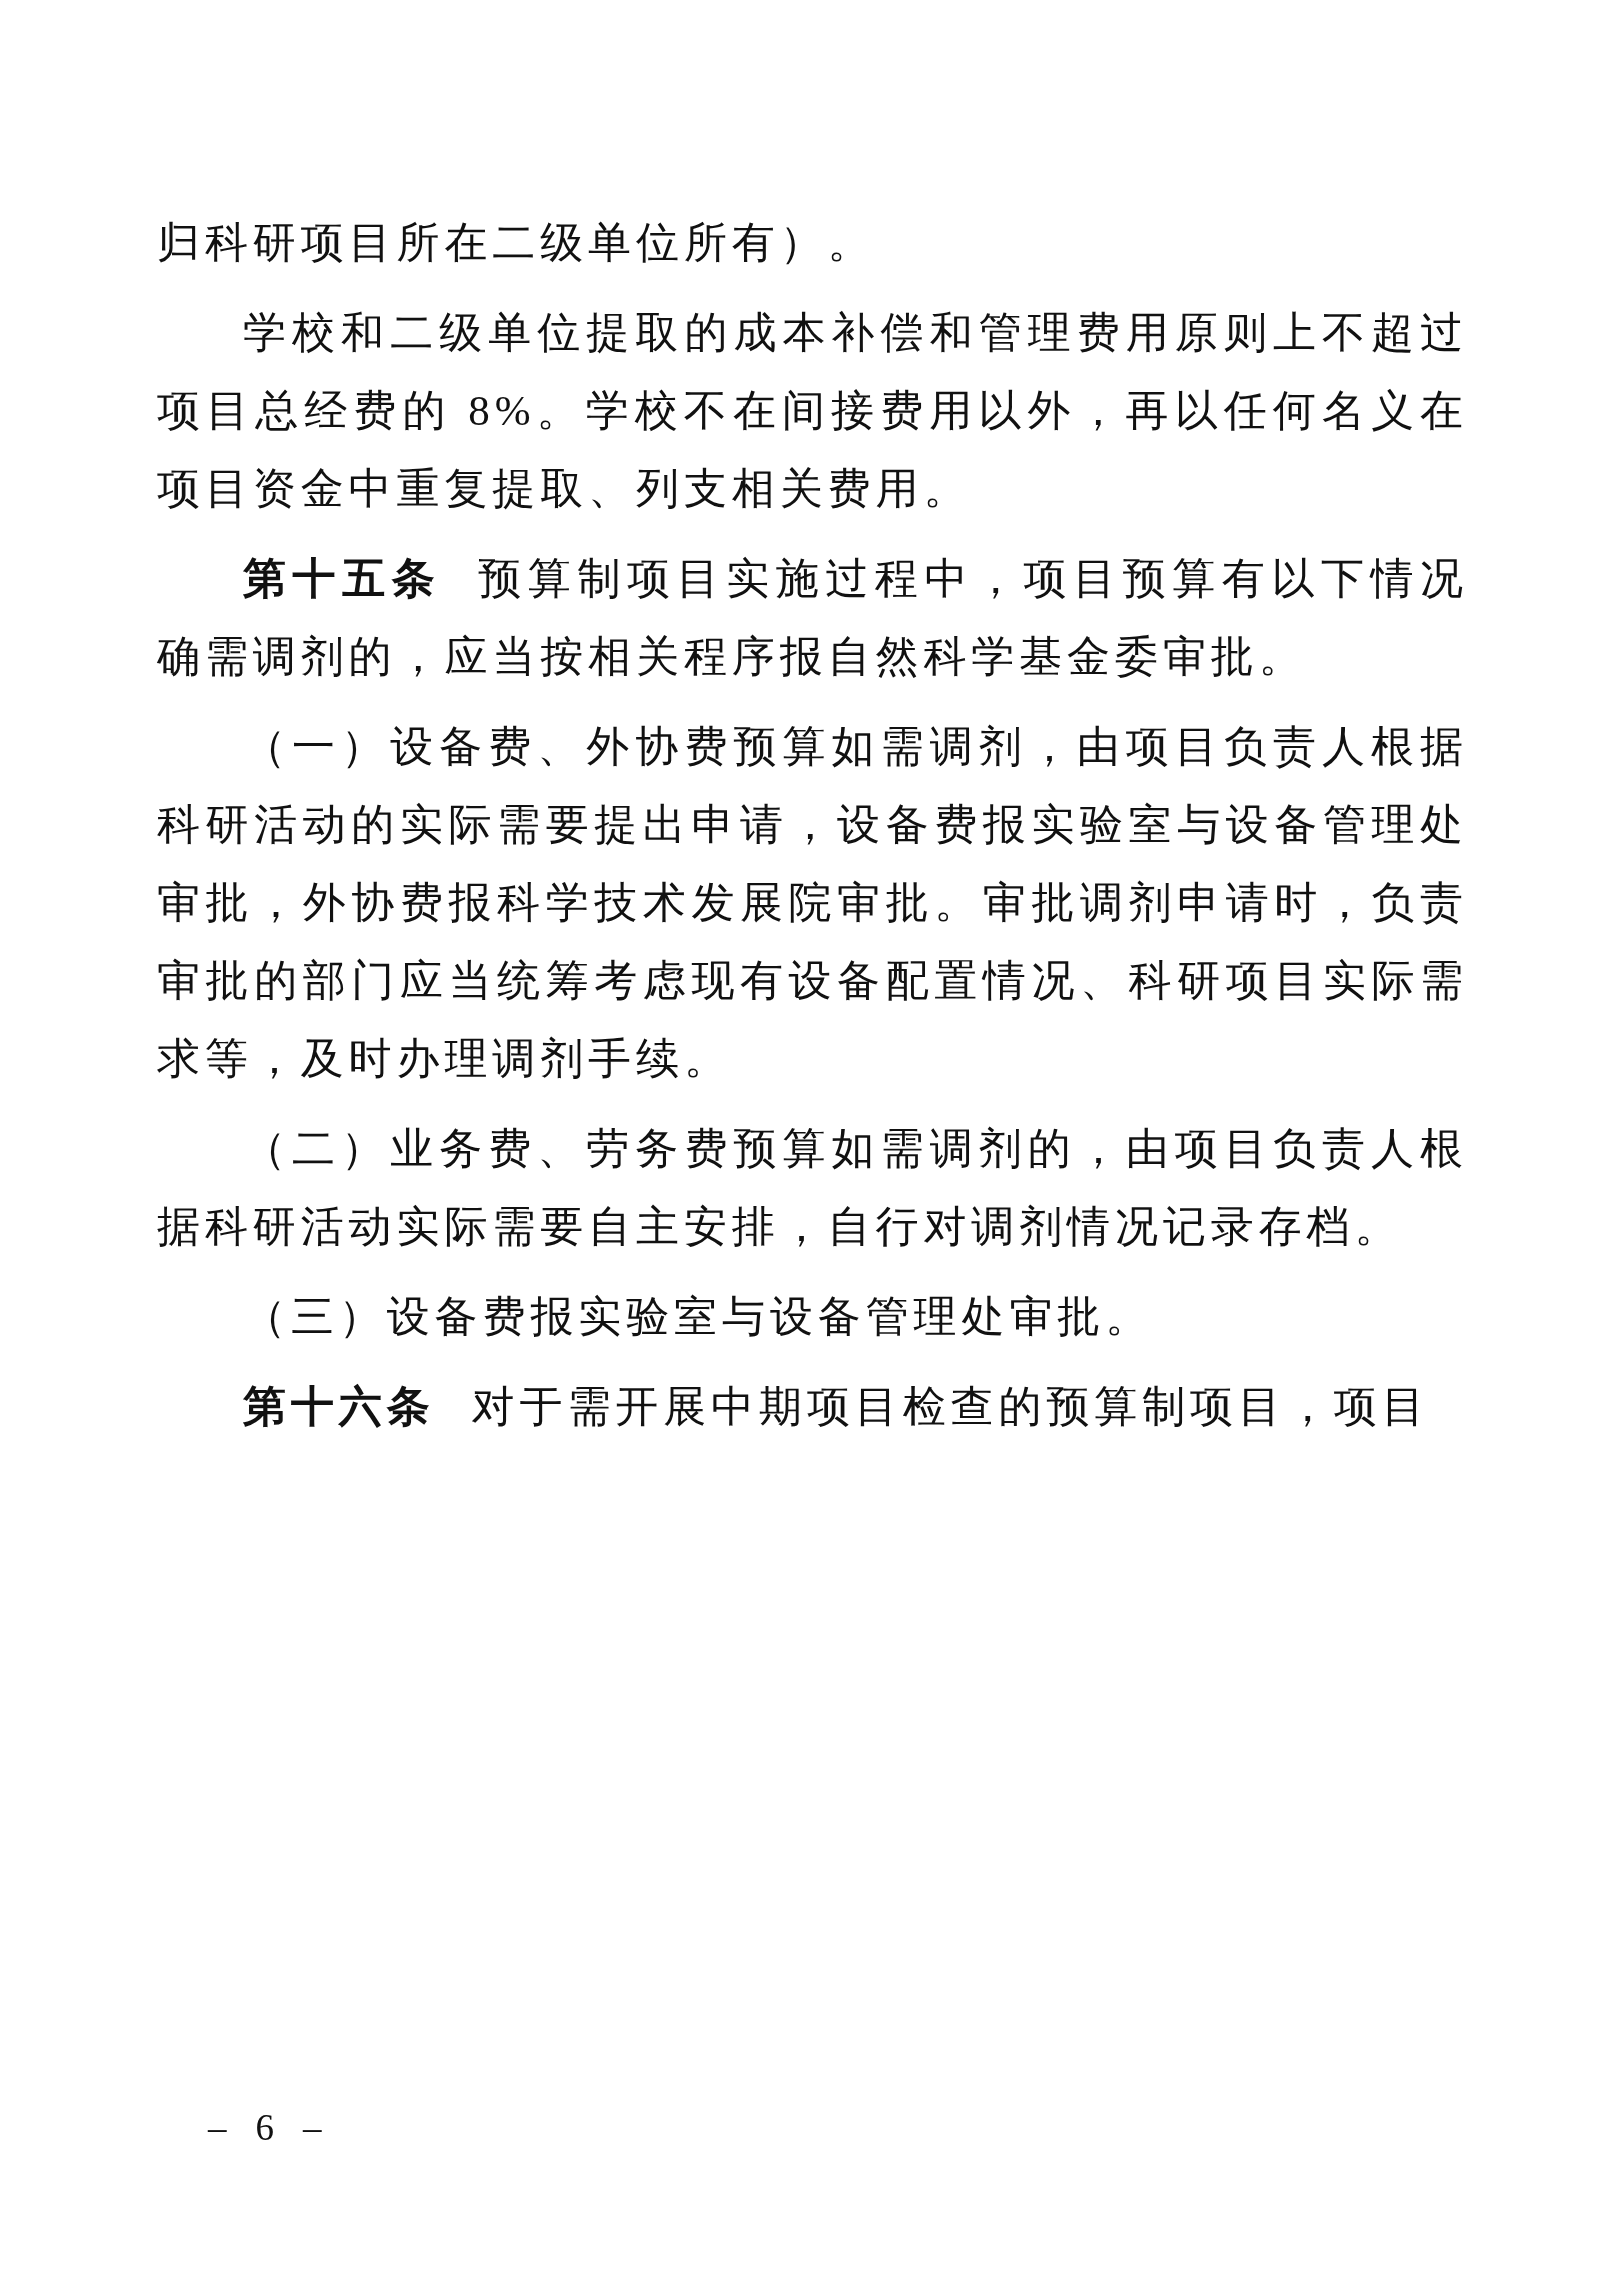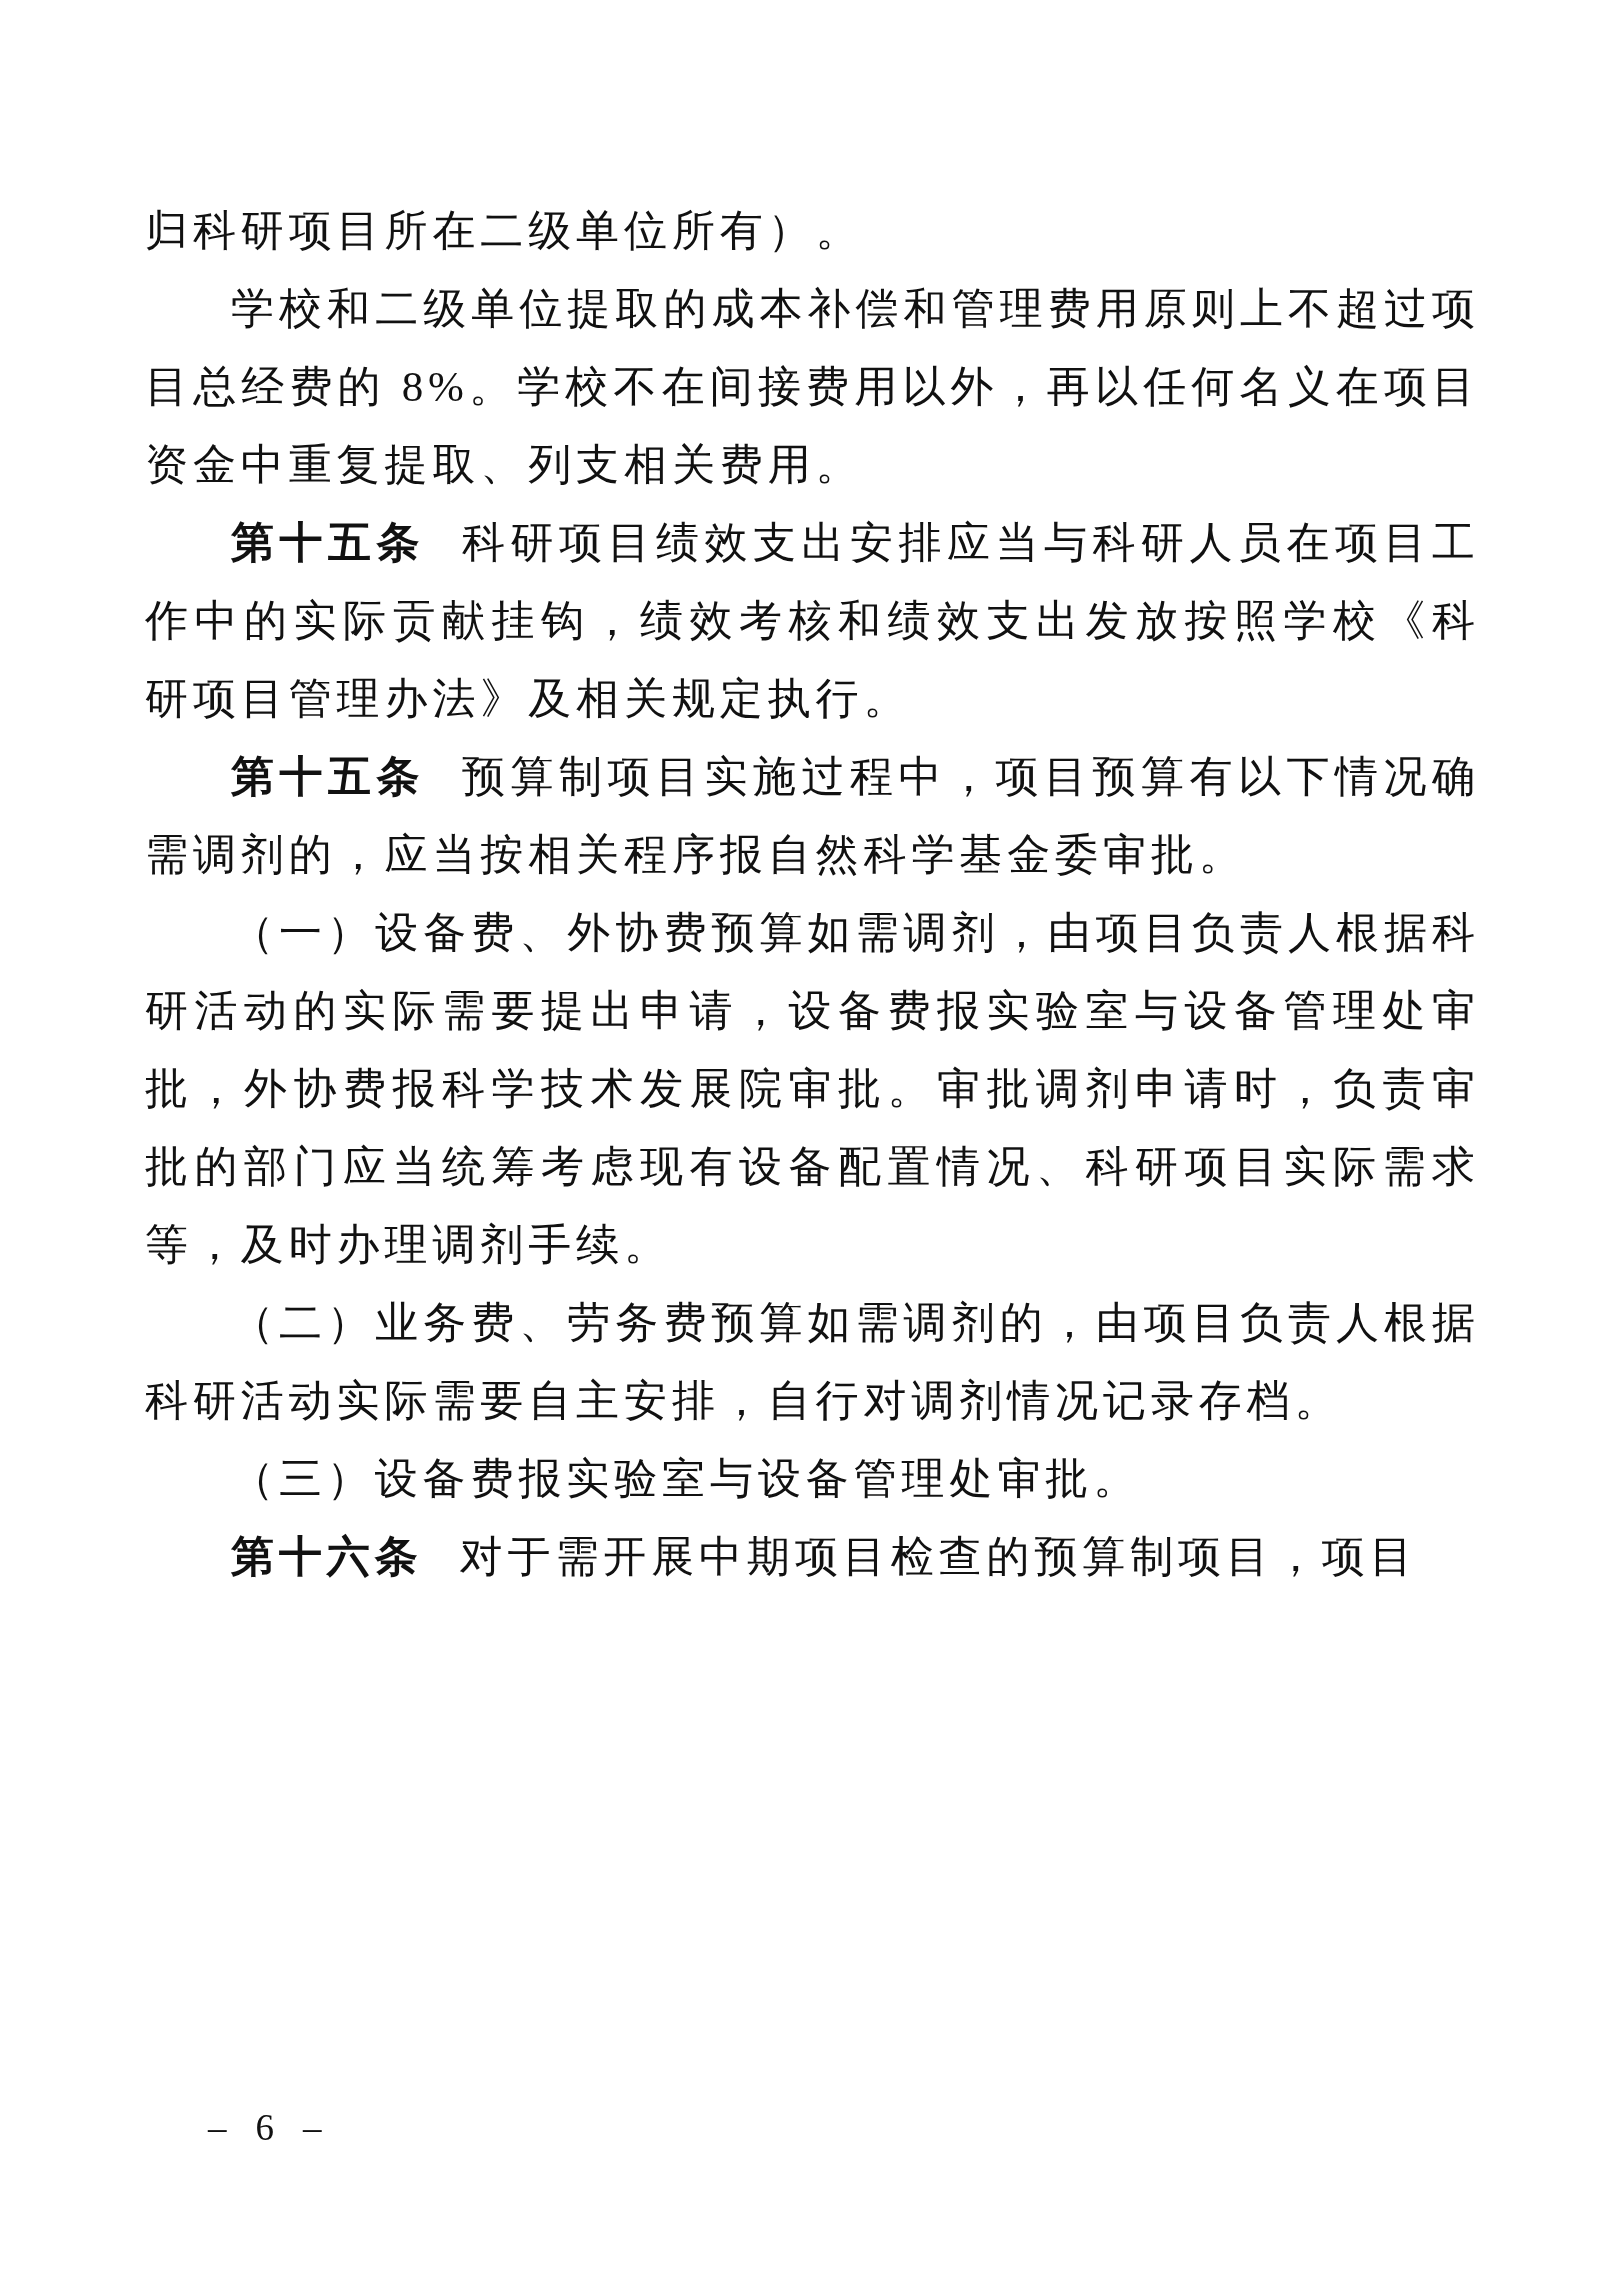--- a/index.html
+++ b/index.html
@@ -22,21 +22,21 @@
     height: 2294px;
     background: #ffffff;
   }
   .content {
     position: absolute;
     left: 145px;
     top: 192px;
     width: 1335px;
   }
   .para {
-    margin: 0;
+    margin: 12px;
     font-size: 43px;
     line-height: 78px;
     letter-spacing: 4.9px;
     text-align: justify;
     text-justify: inter-ideograph;
     word-break: break-all;
   }
   .para.indent {
     text-indent: 2em;
   }
@@ -55,21 +55,20 @@
     color: #111111;
   }
 </style>
 </head>
 <body>
 
 <div class="page">
   <div class="content">
       <p class="para"><span>归科研项目所在二级单位所有）。</span></p>
       <p class="para indent"><span>学校和二级单位提取的成本补偿和管理费用原则上不超过项目总经费的 8%。学校不在间接费用以外，再以任何名义在项目资金中重复提取、列支相关费用。</span></p>
-      <p class="para indent"><span class="article-label">第十五条</span><span>科研项目绩效支出安排应当与科研人员在项目工作中的实际贡献挂钩，绩效考核和绩效支出发放按照学校《科研项目管理办法》及相关规定执行。</span></p>
       <p class="para indent"><span class="article-label">第十五条</span><span>预算制项目实施过程中，项目预算有以下情况确需调剂的，应当按相关程序报自然科学基金委审批。</span></p>
       <p class="para indent"><span>（一）设备费、外协费预算如需调剂，由项目负责人根据科研活动的实际需要提出申请，设备费报实验室与设备管理处审批，外协费报科学技术发展院审批。审批调剂申请时，负责审批的部门应当统筹考虑现有设备配置情况、科研项目实际需求等，及时办理调剂手续。</span></p>
       <p class="para indent"><span>（二）业务费、劳务费预算如需调剂的，由项目负责人根据科研活动实际需要自主安排，自行对调剂情况记录存档。</span></p>
       <p class="para indent"><span>（三）设备费报实验室与设备管理处审批。</span></p>
       <p class="para indent"><span class="article-label">第十六条</span><span>对于需开展中期项目检查的预算制项目，项目</span></p>
     </div>
   <div class="footer">– 6 –</div>
 </div>
 
 

